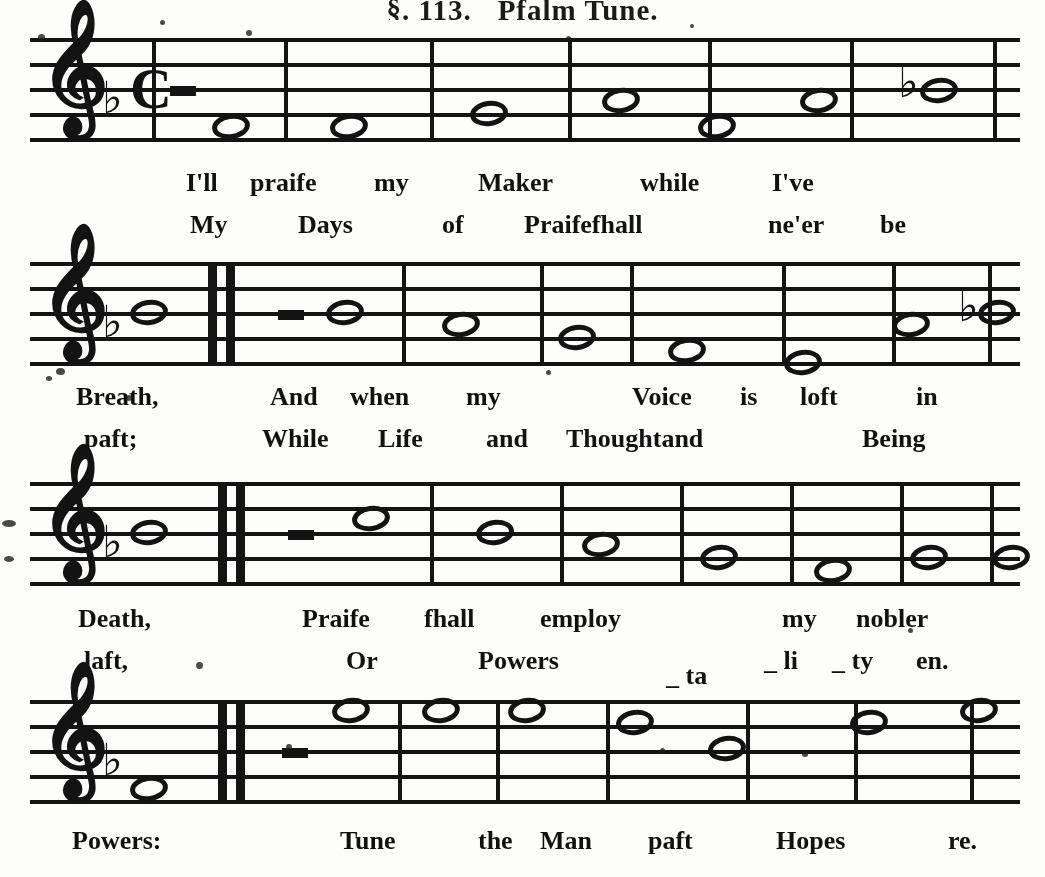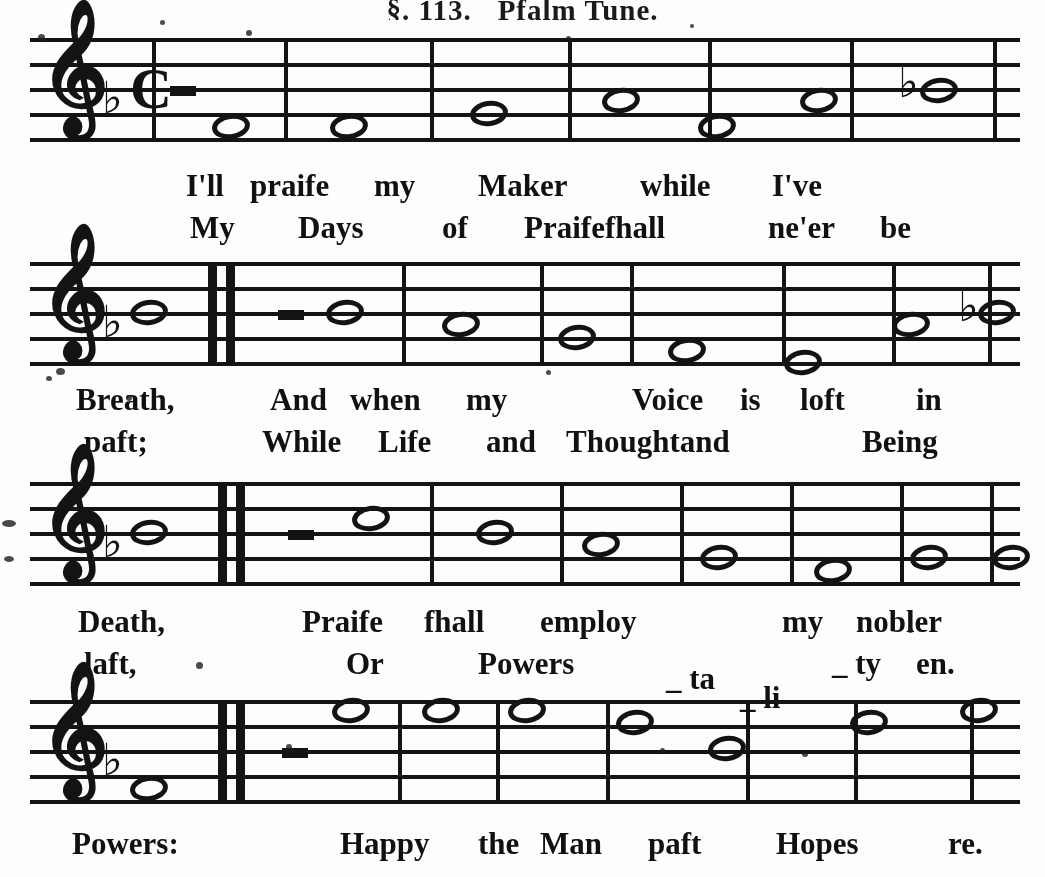--- a/index.html
+++ b/index.html
@@ -126,21 +126,21 @@
     left: 0;
     width: 1045px;
     font-family: "Liberation Serif", serif;
     font-weight: bold;
     color: #111;
     white-space: nowrap;
   }
   .lyric-row {
     position: relative;
     height: 38px;
-    font-size: 31px;
+    font-size: 26px;
     text-align: center;
   }
   .lyric-word {
     position: absolute;
     top: 0;
   }
 
   
   .speck {
     position: absolute;
@@ -304,21 +304,21 @@
       <span class="lyric-word" style="left:424px;">fhall</span>
       <span class="lyric-word" style="left:540px;">employ</span>
       <span class="lyric-word" style="left:782px;">my</span>
       <span class="lyric-word" style="left:856px;">nobler</span>
     </div>
     <div class="lyric-row" style="margin-top:4px;">
       <span class="lyric-word" style="left:84px;">laft,</span>
       <span class="lyric-word" style="left:346px;">Or</span>
       <span class="lyric-word" style="left:478px;">Powers</span>
       <span class="lyric-word" style="left:666px;margin-top:15px;">_ ta</span>
-      <span class="lyric-word" style="left:740px;margin-top:34px;">_ li</span>
+      <span class="lyric-word" style="left:764px;">_ li</span>
       <span class="lyric-word" style="left:832px;">_ ty</span>
       <span class="lyric-word" style="left:916px;">en.</span>
     </div>
   </div>
 
   <div class="system" style="top:700px;">
     <div class="staff">
       <div class="line l0"></div>
       <div class="line l1"></div>
       <div class="line l2"></div>
@@ -346,21 +346,21 @@
       <div class="note" style="left:586px; top:10px;"></div>
       <div class="note" style="left:678px; top:36px;"></div>
       <div class="note" style="left:820px; top:10px;"></div>
       <div class="note" style="left:930px; top:-2px;"></div>
     </div>
   </div>
 
   <div class="lyrics" style="top:826px;">
     <div class="lyric-row">
       <span class="lyric-word" style="left:72px;">Powers:</span>
-      <span class="lyric-word" style="left:340px;">Happy</span>
+      <span class="lyric-word" style="left:340px;">Tune</span>
       <span class="lyric-word" style="left:478px;">the</span>
       <span class="lyric-word" style="left:540px;">Man</span>
       <span class="lyric-word" style="left:648px;">paft</span>
       <span class="lyric-word" style="left:776px;">Hopes</span>
       <span class="lyric-word" style="left:948px;">re.</span>
     </div>
   </div>
 
   <div class="speck" style="left:38px;  top:34px;  width:7px;  height:7px;"></div>
   <div class="speck" style="left:160px; top:20px;  width:5px;  height:5px;"></div>

